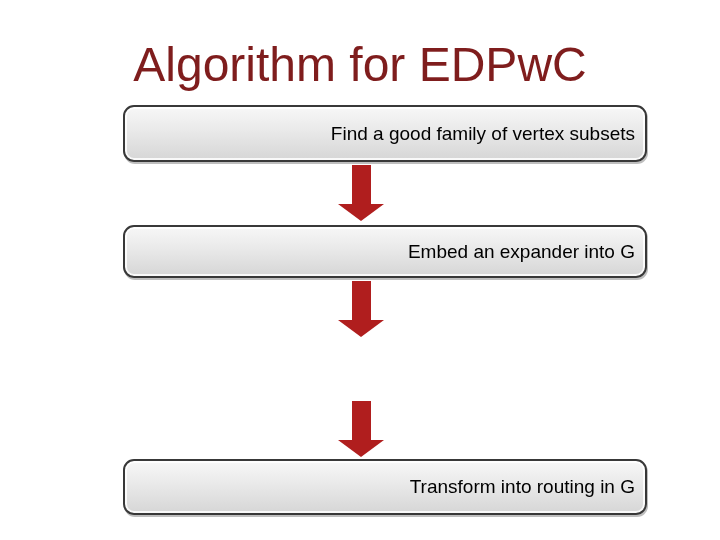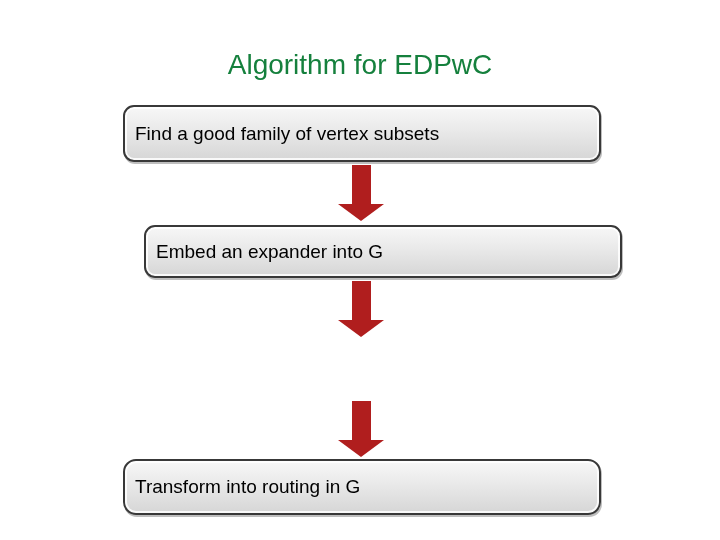--- a/index.html
+++ b/index.html
@@ -15,47 +15,47 @@
     overflow: hidden;
     font-family: "Liberation Sans", sans-serif;
   }
   .title {
     position: absolute;
     top: 40px;
     left: 0;
     width: 720px;
     margin: 0;
     text-align: center;
-    font-size: 28px;
+    font-size: 48px;
     line-height: 50px;
     font-weight: 400;
-    color: #15803d;
+    color: #7f1d1d;
     letter-spacing: 0px;
   }
   .step {
     position: absolute;
     left: 123px;
-    width: 478px;
+    width: 524px;
     box-sizing: border-box;
     border: 2px solid #383838;
     border-radius: 11px;
     background: linear-gradient(180deg, #f7f7f7 0%, #e9e9e9 45%, #d6d6d6 100%);
     box-shadow: inset 0 0 0 2px rgba(255,255,255,0.85), 1px 2px 0 rgba(70,70,70,0.35);
     display: flex;
     align-items: center;
-    justify-content: flex-start;
+    justify-content: flex-end;
     text-align: center;
     font-size: 19px;
     color: #000000;
     padding: 0 10px;
   }
   .step-1 { top: 105px; height: 57px; }
-  .step-2 { top: 225px; height: 53px; margin-left: 21px; }
+  .step-2 { top: 225px; height: 53px; }
   .step-3 { top: 341px; height: 56px; }
-  .step-4 { top: 459px; height: 56px; border-radius: 13px; }
+  .step-4 { top: 459px; height: 56px; }
 
   .arrow {
     position: absolute;
     left: 338px;
     width: 47px;
   }
   .arrow-1 { top: 165px; }
   .arrow-2 { top: 281px; }
   .arrow-3 { top: 401px; }
   .arrow .stem {

